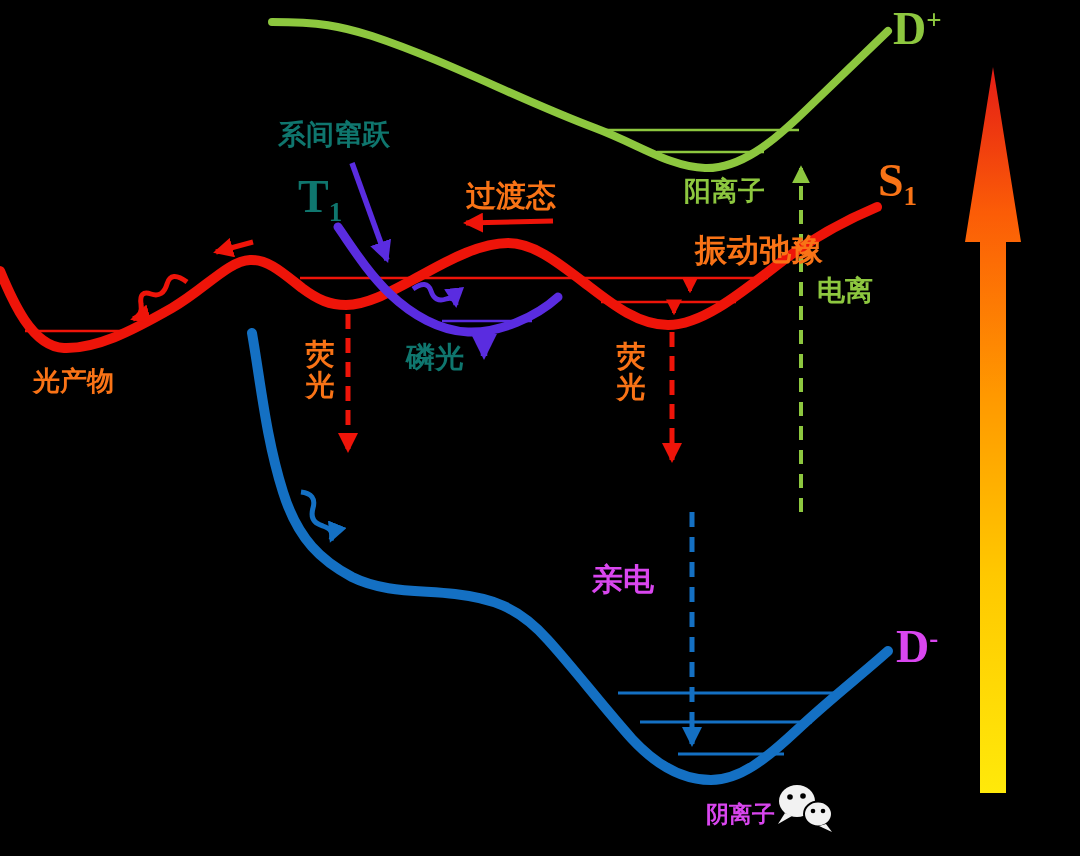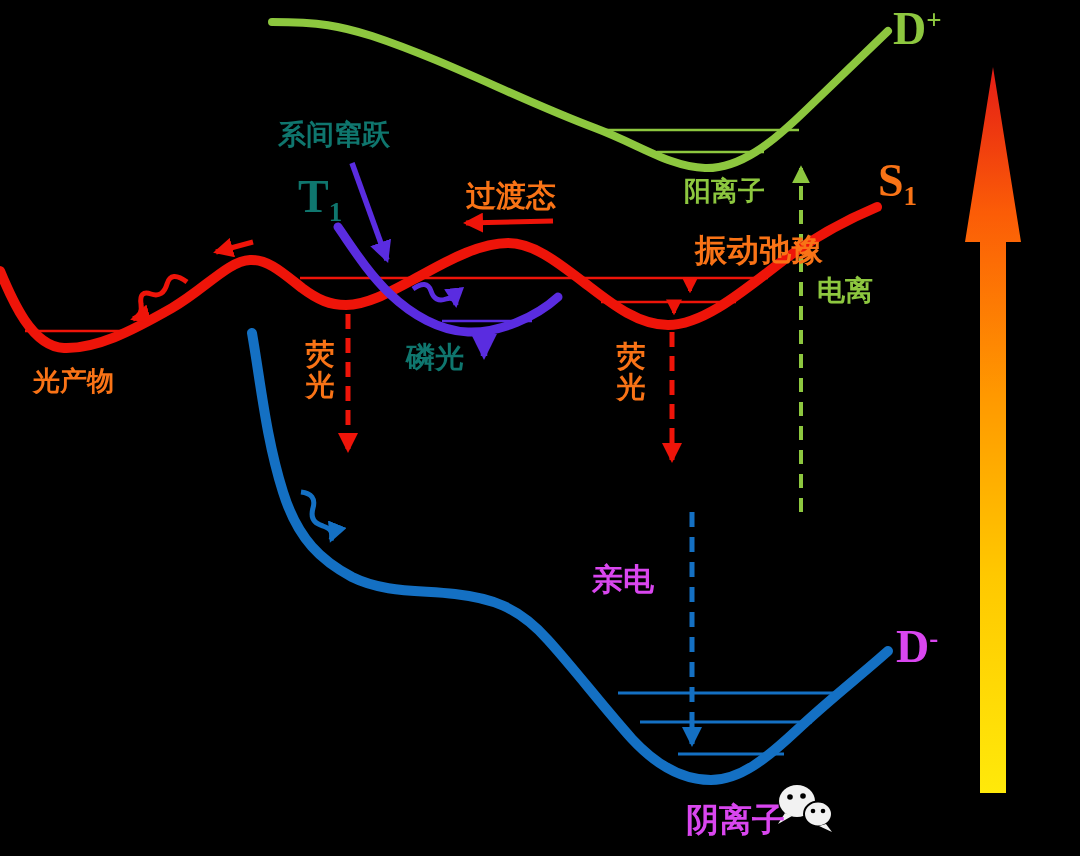--- a/index.html
+++ b/index.html
@@ -118,15 +118,15 @@
   <div class="lbl c-purple" style="left:278px;top:120px;font-size:28px;">系间窜跃</div>
   <div class="lbl c-red" style="left:466px;top:180px;font-size:30px;">过渡态</div>
   <div class="lbl c-green" style="left:684px;top:176px;font-size:27px;">阳离子</div>
   <div class="lbl c-red" style="left:647px;top:233px;font-size:32px;margin-left:48px;">振动弛豫</div>
   <div class="lbl c-green" style="left:817px;top:276px;font-size:28px;">电离</div>
   <div class="lbl c-red vert" style="left:303px;top:339px;font-size:29px;">荧光</div>
   <div class="lbl c-purple" style="left:406px;top:342px;font-size:29px;">磷光</div>
   <div class="lbl c-red vert" style="left:614px;top:341px;font-size:29px;">荧光</div>
   <div class="lbl c-red" style="left:33px;top:366px;font-size:27px;">光产物</div>
   <div class="lbl c-blue" style="left:592px;top:563px;font-size:31px;">亲电</div>
-  <div class="lbl c-blue" style="left:686px;top:802px;font-size:33px;">阴离子</div>
+  <div class="lbl c-blue" style="left:706px;top:802px;font-size:23px;">阴离子</div>
 
 </div>
 
 </body></html>

